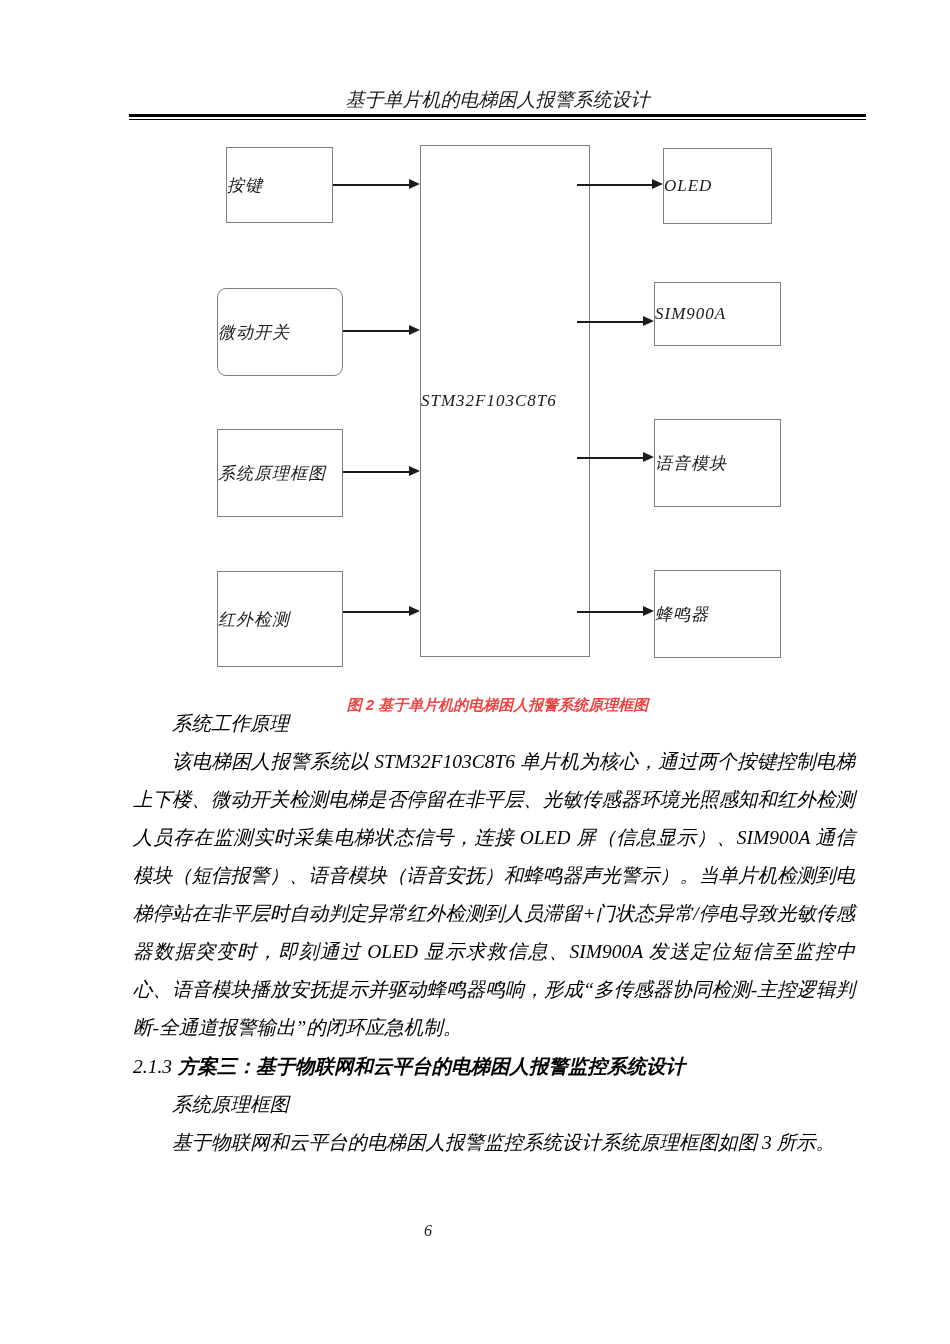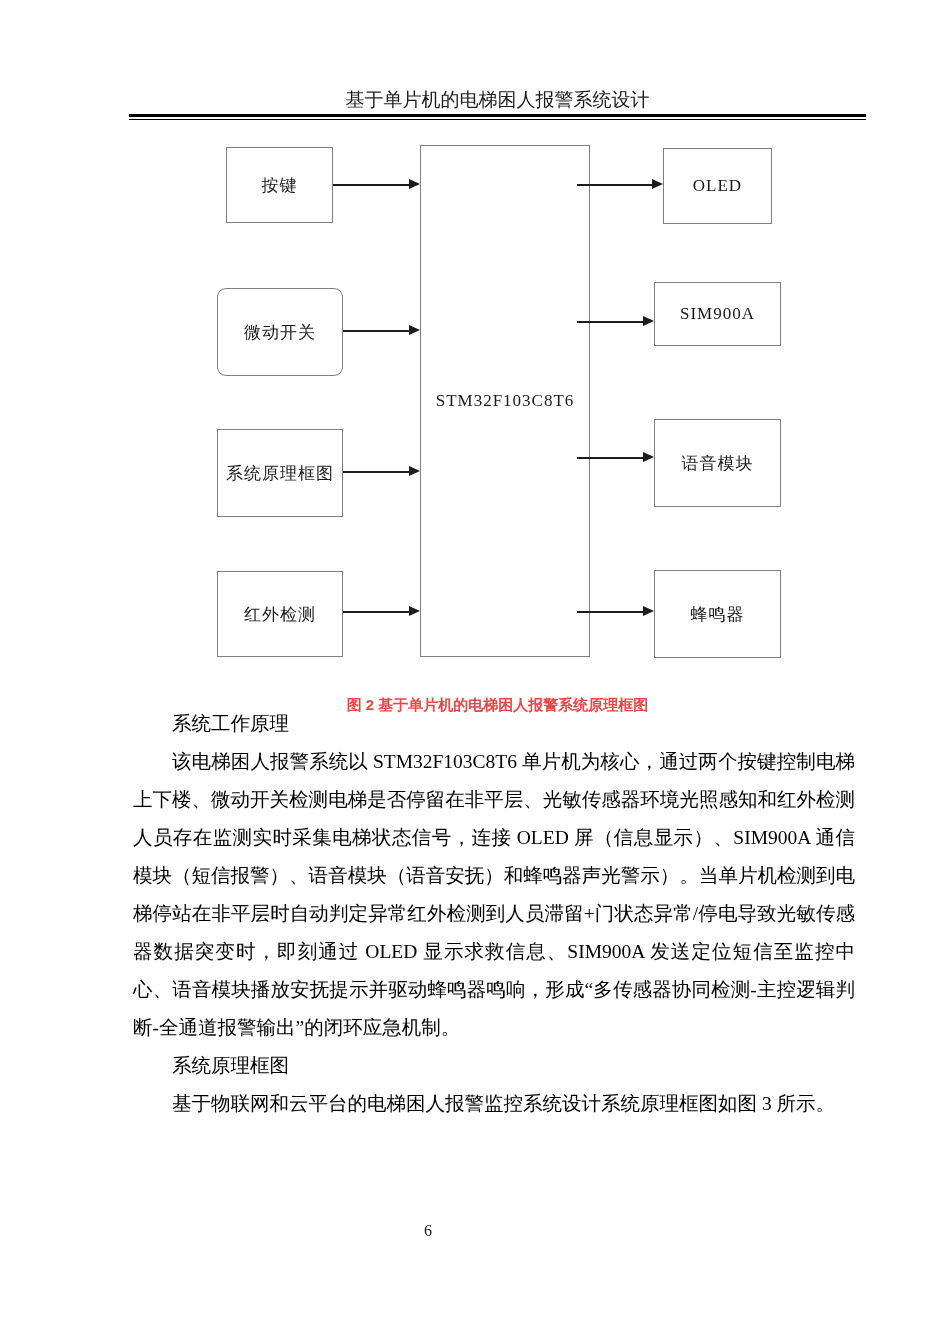--- a/index.html
+++ b/index.html
@@ -5,36 +5,37 @@
   html,body{margin:0;padding:0;background:#ffffff;}
   *{box-sizing:border-box;}
   .page{
     position:relative;
     width:950px;height:1344px;
     margin:0 auto;
     background:#ffffff;
     color:#000;
     font-family:"Liberation Serif","DejaVu Serif",serif;
     overflow:hidden;
+    font-style:italic;
   }
   
   .header-title{
     position:absolute;left:129px;top:88px;width:737px;
     text-align:center;font-size:19px;line-height:24px;color:#1a1a1a;
   }
   .header-rule{position:absolute;left:129px;top:114px;width:737px;}
   .header-rule .thick{height:3px;background:#000;}
   .header-rule .gap{height:2px;background:#fff;}
   .header-rule .thin{height:1px;background:#000;}
   
   .dbox{
     position:absolute;
     border:1px solid #7f7f7f;
     background:#fff;
-    display:flex;align-items:center;justify-content:center;
+    display:flex;align-items:center;
     font-size:17px;letter-spacing:1px;color:#1a1a1a;
   }
   .arrow{position:absolute;height:2px;background:#1c1c1c;}
   .arrow::after{
     content:"";position:absolute;right:-11px;top:-5px;
     width:0;height:0;
     border-left:11px solid #1c1c1c;
     border-top:5px solid transparent;
     border-bottom:5px solid transparent;
   }
@@ -81,21 +82,21 @@
 
     <div class="dbox" style="left:226px;top:147px;width:107px;height:76px;">
       <span>按键</span>
     </div>
     <div class="dbox" style="left:217px;top:288px;width:126px;height:88px;border-radius:9px;">
       <span>微动开关</span>
     </div>
     <div class="dbox" style="left:217px;top:429px;width:126px;height:88px;">
       <span>系统原理框图</span>
     </div>
-    <div class="dbox" style="left:217px;top:571px;width:126px;height:86px;">
+    <div class="dbox" style="left:217px;top:571px;width:126px;height:96px;">
       <span>红外检测</span>
     </div>
 
     <div class="dbox" style="left:420px;top:145px;width:170px;height:512px;">
       <span>STM32F103C8T6</span>
     </div>
 
     <div class="dbox" style="left:663px;top:148px;width:109px;height:76px;">
       <span>OLED</span>
     </div>
@@ -118,19 +119,20 @@
     <div class="arrow" style="left:577px;top:321px;width:66px;"></div>
     <div class="arrow" style="left:577px;top:457px;width:66px;"></div>
     <div class="arrow" style="left:577px;top:611px;width:66px;"></div>
   </div>
 
   <div class="fig-caption">图 2 基于单片机的电梯困人报警系统原理框图</div>
 
   <div class="body-text">
     <p>系统工作原理</p>
     <p>该电梯困人报警系统以 STM32F103C8T6 单片机为核心，通过两个按键控制电梯上下楼、微动开关检测电梯是否停留在非平层、光敏传感器环境光照感知和红外检测人员存在监测实时采集电梯状态信号，连接 OLED 屏（信息显示）、SIM900A 通信模块（短信报警）、语音模块（语音安抚）和蜂鸣器声光警示）。当单片机检测到电梯停站在非平层时自动判定异常红外检测到人员滞留+门状态异常/停电导致光敏传感器数据突变时，即刻通过 OLED 显示求救信息、SIM900A 发送定位短信至监控中心、语音模块播放安抚提示并驱动蜂鸣器鸣响，形成“多传感器协同检测-主控逻辑判断-全通道报警输出”的闭环应急机制。</p>
+    <h3><span class="h-num">2.1.3</span><span class="h-txt">方案三：基于物联网和云平台的电梯困人报警监控系统设计</span></h3>
     <p>系统原理框图</p>
     <p>基于物联网和云平台的电梯困人报警监控系统设计系统原理框图如图 3 所示。</p>
   </div>
 
   <div class="page-number">6</div>
 
 </div>
 
 </body></html>

